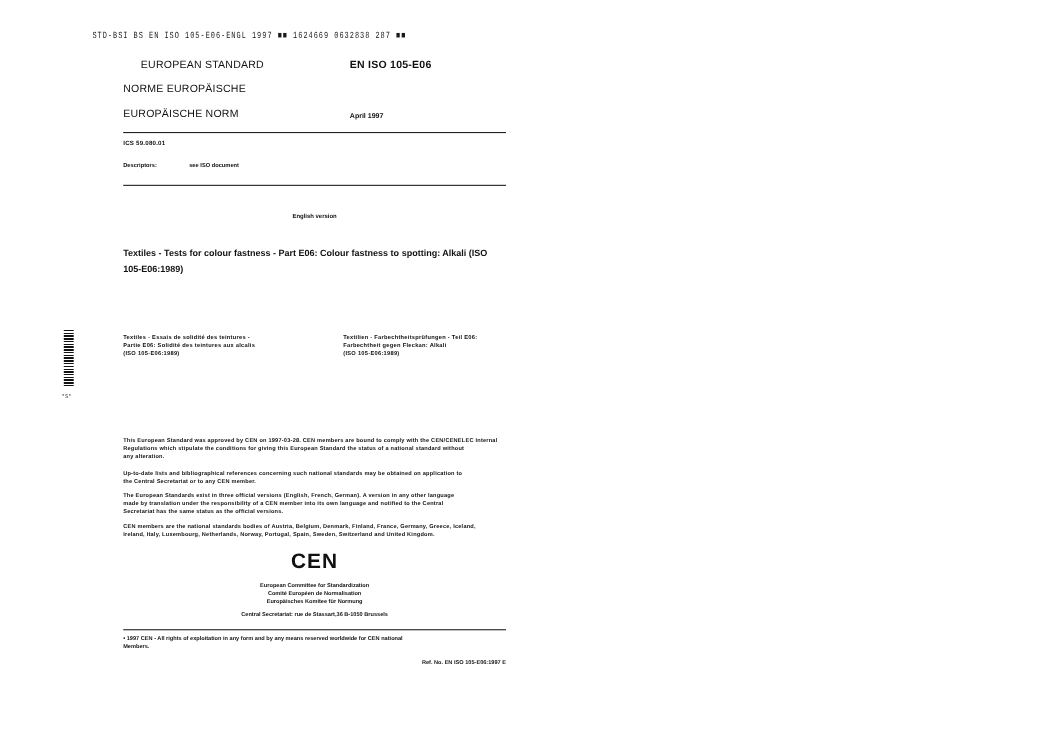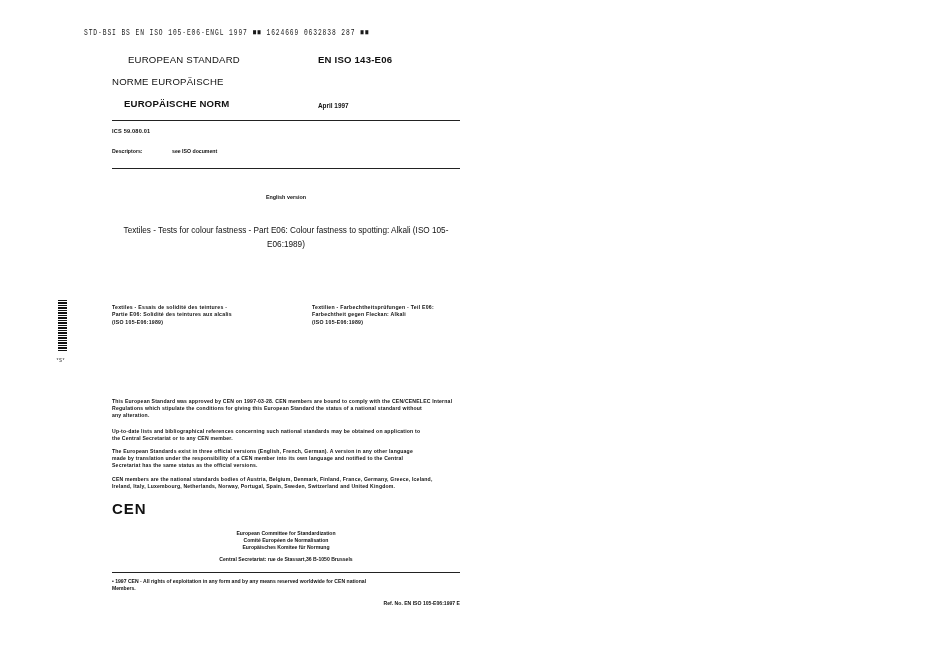--- a/index.html
+++ b/index.html
@@ -58,21 +58,21 @@
   .rule-2 { top: 116px; }
 
   .en-title {
     position: absolute;
     font-size: 9.6px;
     letter-spacing: 0.2px;
     color: #111;
   }
   .en-title-1 { top: 2px; left: 16px; }
   .en-title-2 { top: 24px; left: 0; }
-  .en-title-3 { top: 46px; left: 12px; font-weight: bold; }
+  .en-title-3 { top: 46px; left: 0; }
   .en-code {
     position: absolute;
     top: 2px;
     left: 206px;
     font-size: 9.6px;
     font-weight: bold;
     letter-spacing: 0.2px;
   }
   .en-date {
     position: absolute;
@@ -112,23 +112,22 @@
     width: 348px;
     text-align: center;
     font-size: 5.4px;
     font-weight: bold;
   }
   .main-title {
     position: absolute;
     top: 172px;
     left: 0;
     width: 348px;
-    text-align: center;
     font-size: 8.2px;
-    font-weight: normal;
+    font-weight: bold;
     line-height: 13.5px;
   }
   .alt-title {
     position: absolute;
     font-size: 5.2px;
     font-weight: bold;
     line-height: 7.4px;
     white-space: pre-line;
     letter-spacing: 0.25px;
   }
@@ -148,22 +147,22 @@
   .legal-1 { top: 346px; }
   .legal-2 { top: 376px; }
   .legal-3 { top: 396px; }
   .legal-4 { top: 424px; }
 
   .cen-logo {
     position: absolute;
     top: 448px;
     left: 0;
     width: 348px;
-    text-align: left;
-    font-size: 15px;
+    text-align: center;
+    font-size: 19px;
     font-weight: bold;
     letter-spacing: 1px;
   }
   .cen-names {
     position: absolute;
     top: 478px;
     left: 0;
     width: 348px;
     text-align: center;
     font-size: 5.1px;
@@ -236,21 +235,21 @@
 
     <div class="side-barcode"></div>
     <div class="side-barcode-label">*S*</div>
 
     <div class="en-box">
 
       <div class="en-title en-title-1">EUROPEAN STANDARD</div>
       <div class="en-title en-title-2">NORME EUROPÄISCHE</div>
       <div class="en-title en-title-3">EUROPÄISCHE NORM</div>
 
-      <div class="en-code">EN ISO 143-E06</div>
+      <div class="en-code">EN ISO 105-E06</div>
       <div class="en-date">April 1997</div>
 
       <div class="rule rule-1"></div>
 
       <div class="ics">ICS 59.080.01</div>
       <div class="descriptors">Descriptors:</div>
       <div class="descriptors-val">see ISO document</div>
 
       <div class="rule rule-2"></div>
 

